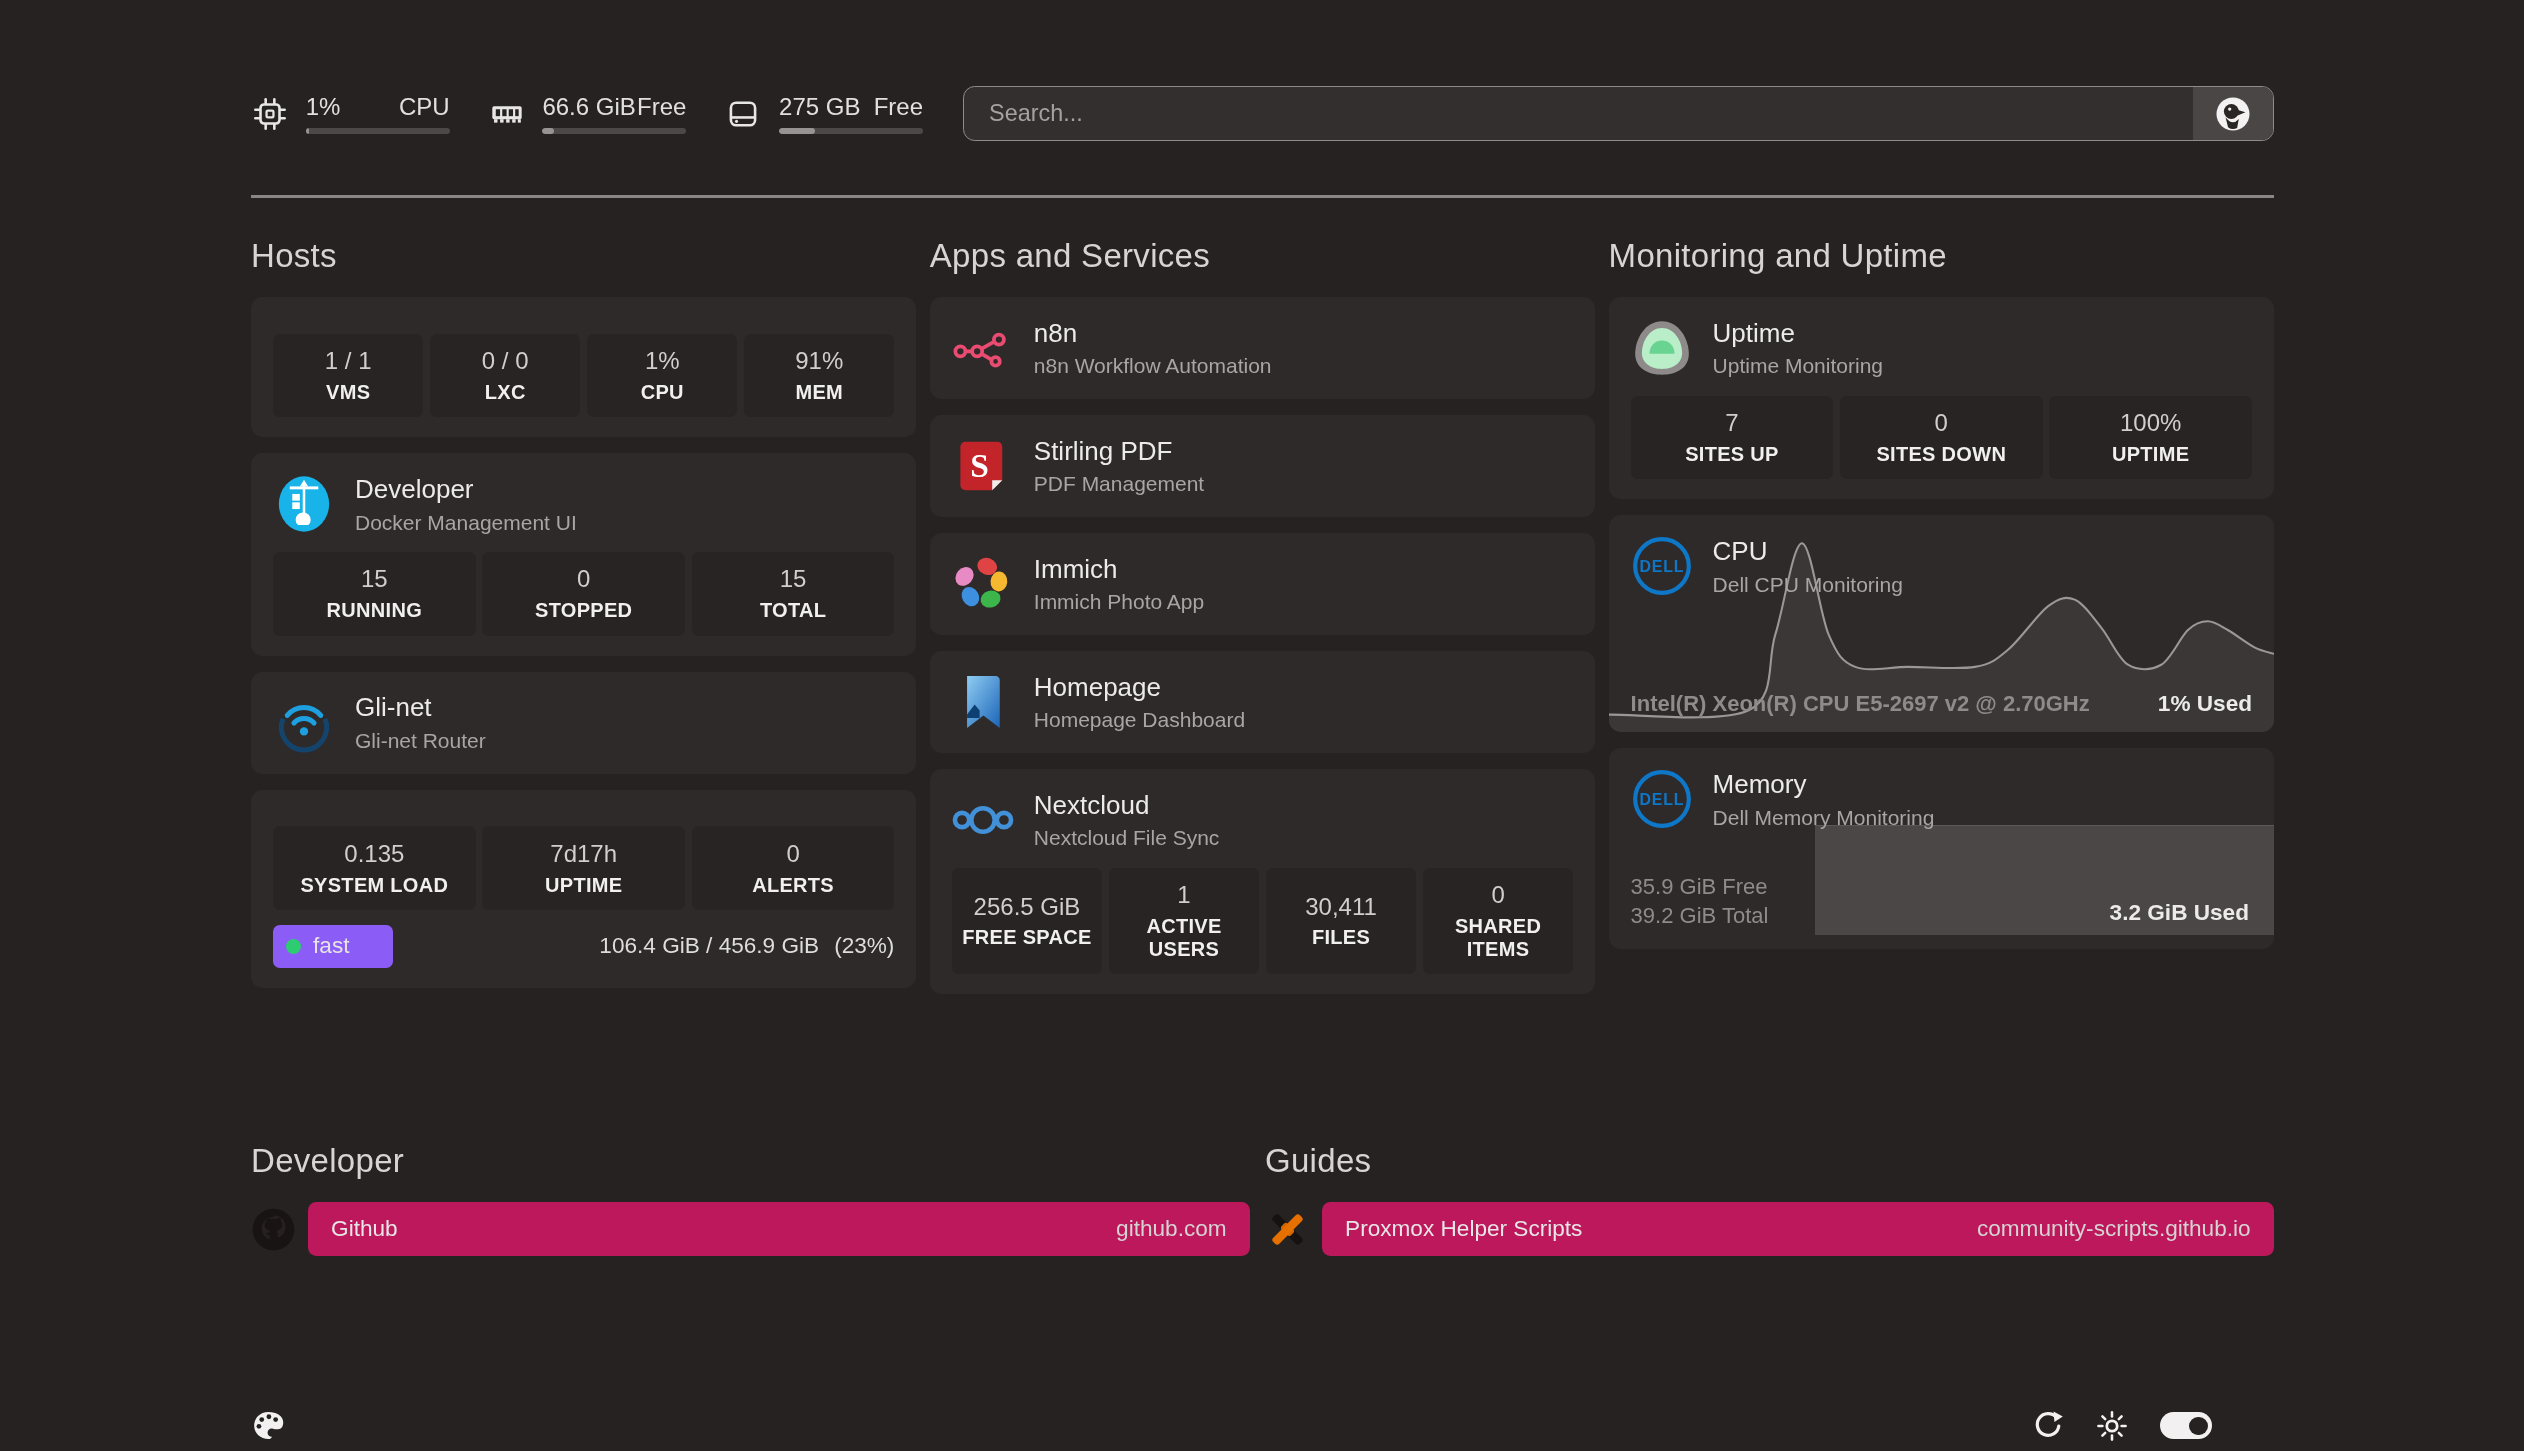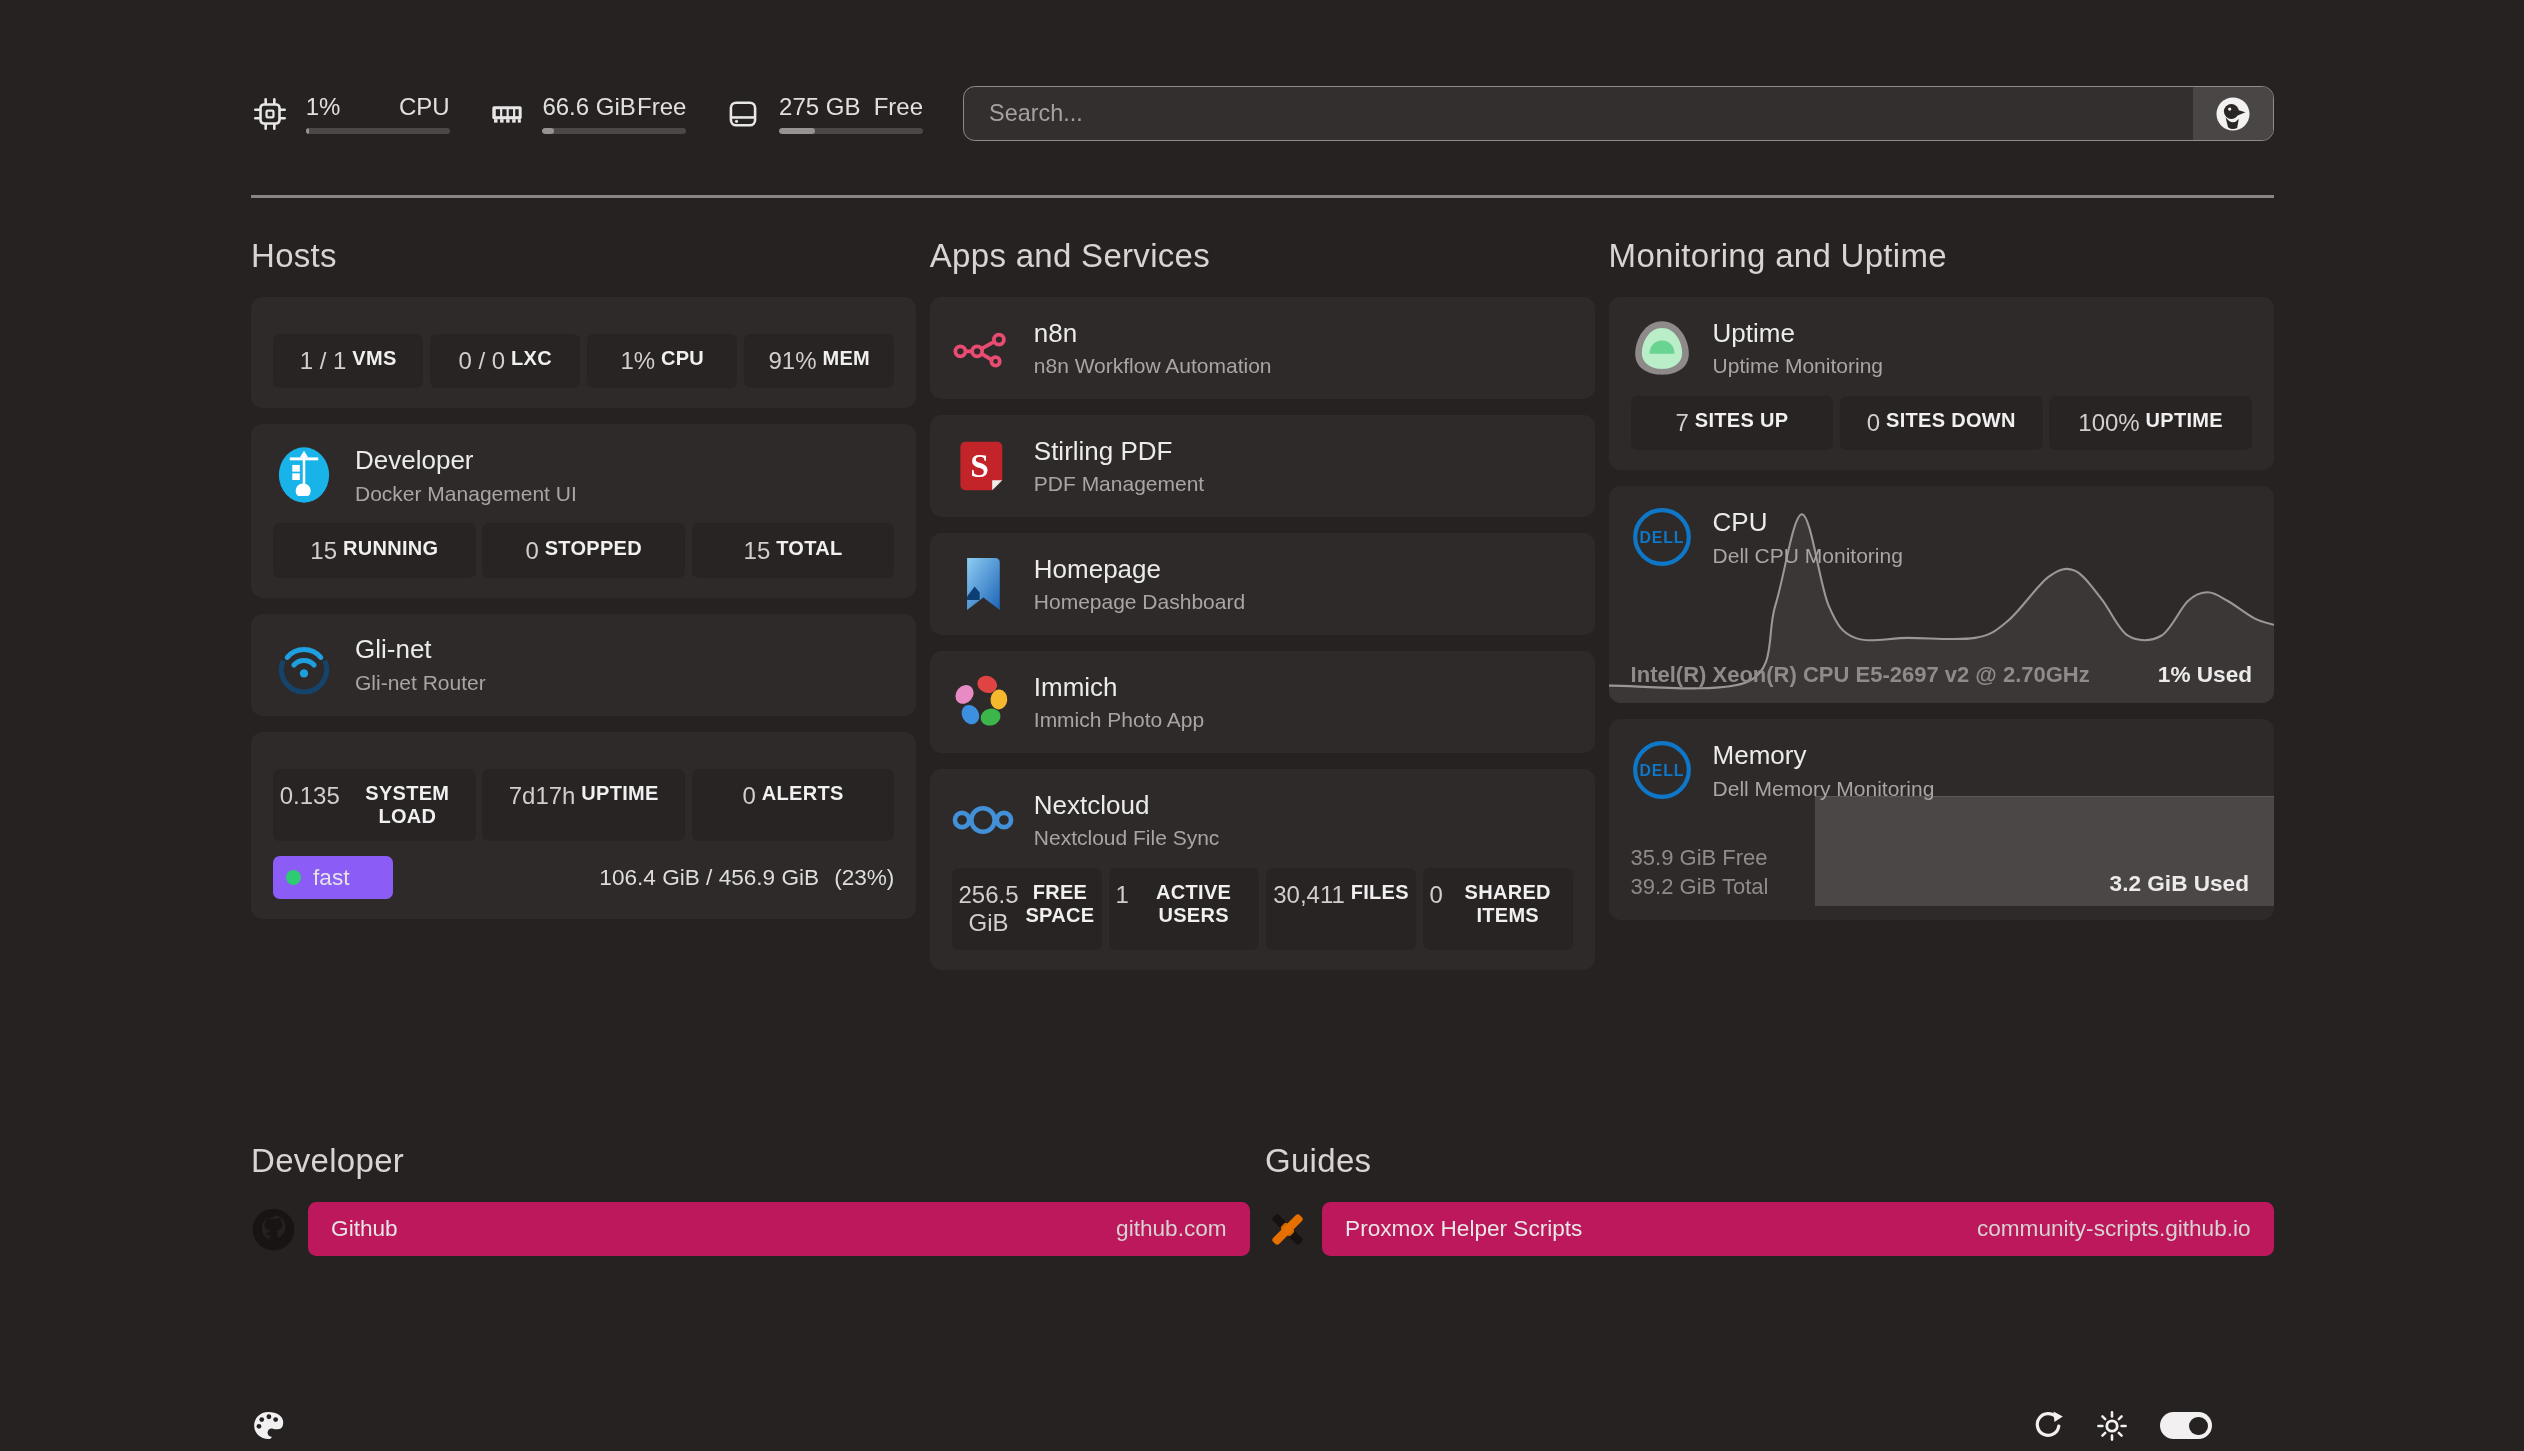--- a/index.html
+++ b/index.html
@@ -26,21 +26,21 @@
   
   .grid { position: absolute; top: 237px; left: 0; right: 0; display: grid; grid-template-columns: 1fr 1fr 1fr; gap: 13.4px; }
   .section-title { font-size: 33px; font-weight: 400; color: #d8d4d4; margin-bottom: 22px; letter-spacing: 0.3px; }
   .cards { display: flex; flex-direction: column; gap: 16px; }
   .card { background: #2e2a2a; border-radius: 11.7px; padding: 20px 22px; }
   .card-head { display: flex; align-items: center; gap: 20px; }
   .svc-icon { width: 62px; height: 62px; flex: 0 0 auto; display: flex; align-items: center; justify-content: center; }
   .svc-title { font-size: 26px; font-weight: 500; color: #eceaea; margin-bottom: 5.9px; }
   .svc-sub { font-size: 21px; font-weight: 400; color: #a9a5a5; }
   .stats { display: flex; gap: 6.7px; margin-top: 16.7px; }
-  .stat { flex: 1; background: #282424; border-radius: 6.7px; padding: 13.4px 6.7px; text-align: center; display: flex; flex-direction: row; justify-content: center; gap: 5.9px; }
+  .stat { flex: 1; background: #282424; border-radius: 6.7px; padding: 13.4px 6.7px; text-align: center; display: flex; flex-direction: column; justify-content: center; gap: 5.9px; }
   .stat-value { font-size: 24px; color: #d2cece; font-weight: 400; }
   .stat-label { font-size: 20px; font-weight: 700; color: #f1efef; letter-spacing: 0.3px; line-height: 1.15; }
 
   .pool-row { margin-top: 15px; display: flex; align-items: center; justify-content: space-between; }
   .pool-pill { display: flex; align-items: center; gap: 11.7px; background: #8b5cf6; border-radius: 6.7px; padding: 8.4px 43px 8.4px 13.4px; }
   .pool-dot { width: 15px; height: 15px; border-radius: 50%; }
   .pool-name { font-size: 22.6px; color: #e6e4e4; }
   .pool-right { font-size: 22.6px; color: #dedcdc; display: flex; gap: 15px; }
 
   
@@ -307,51 +307,51 @@
             <div>
               <div class="svc-title">Stirling PDF</div>
               <div class="svc-sub">PDF Management</div>
             </div>
           </div>
         </div>
 
         <div class="card">
           <div class="card-head">
             <svg class="svc-icon" viewBox="0 0 74 74">
+              <g>
+                <ellipse cx="42" cy="16" rx="12" ry="10" fill="#e04343" transform="rotate(20 42 16)"></ellipse>
+                <ellipse cx="56" cy="34" rx="12" ry="10" fill="#f5b82e" transform="rotate(95 56 34)"></ellipse>
+                <ellipse cx="46" cy="55" rx="12" ry="10" fill="#3cb54a" transform="rotate(165 46 55)"></ellipse>
+                <ellipse cx="22" cy="52" rx="12" ry="10" fill="#3d8fe0" transform="rotate(240 22 52)"></ellipse>
+                <ellipse cx="15" cy="28" rx="12" ry="10" fill="#e88bc4" transform="rotate(310 15 28)"></ellipse>
+                <circle cx="36" cy="37" r="9" fill="#2e2a2a"></circle>
+              </g>
+            </svg>
+            <div>
+              <div class="svc-title">Immich</div>
+              <div class="svc-sub">Immich Photo App</div>
+            </div>
+          </div>
+        </div>
+
+        <div class="card">
+          <div class="card-head">
+            <svg class="svc-icon" viewBox="0 0 74 74">
               <defs>
                 <linearGradient id="hgrad" x1="0" y1="0" x2="1" y2="1">
                   <stop offset="0" stop-color="#8ecdf2"></stop>
                     <stop offset="1" stop-color="#1c64b8"></stop>
                 </linearGradient>
               </defs>
               <path d="M 18,6 H 52 a 5,5 0 0 1 5,5 V 68 L 37.5,53 L 18,68 Z" fill="url(#hgrad)"></path>
               <polygon points="18,52 27,40 33,47 33,56 18,56" fill="#0d3f73"></polygon>
             </svg>
             <div>
               <div class="svc-title">Homepage</div>
               <div class="svc-sub">Homepage Dashboard</div>
-            </div>
-          </div>
-        </div>
-
-        <div class="card">
-          <div class="card-head">
-            <svg class="svc-icon" viewBox="0 0 74 74">
-              <g>
-                <ellipse cx="42" cy="16" rx="12" ry="10" fill="#e04343" transform="rotate(20 42 16)"></ellipse>
-                <ellipse cx="56" cy="34" rx="12" ry="10" fill="#f5b82e" transform="rotate(95 56 34)"></ellipse>
-                <ellipse cx="46" cy="55" rx="12" ry="10" fill="#3cb54a" transform="rotate(165 46 55)"></ellipse>
-                <ellipse cx="22" cy="52" rx="12" ry="10" fill="#3d8fe0" transform="rotate(240 22 52)"></ellipse>
-                <ellipse cx="15" cy="28" rx="12" ry="10" fill="#e88bc4" transform="rotate(310 15 28)"></ellipse>
-                <circle cx="36" cy="37" r="9" fill="#2e2a2a"></circle>
-              </g>
-            </svg>
-            <div>
-              <div class="svc-title">Immich</div>
-              <div class="svc-sub">Immich Photo App</div>
             </div>
           </div>
         </div>
 
         <div class="card">
           <div class="card-head">
             <svg class="svc-icon" viewBox="0 0 74 74">
               <circle cx="12" cy="37" r="8.5" fill="none" stroke="#4290d8" stroke-width="5.5"></circle>
               <circle cx="62" cy="37" r="8.5" fill="none" stroke="#4290d8" stroke-width="5.5"></circle>
               <circle cx="37" cy="37" r="14" fill="#2e2a2a" stroke="#4290d8" stroke-width="5.5"></circle>

